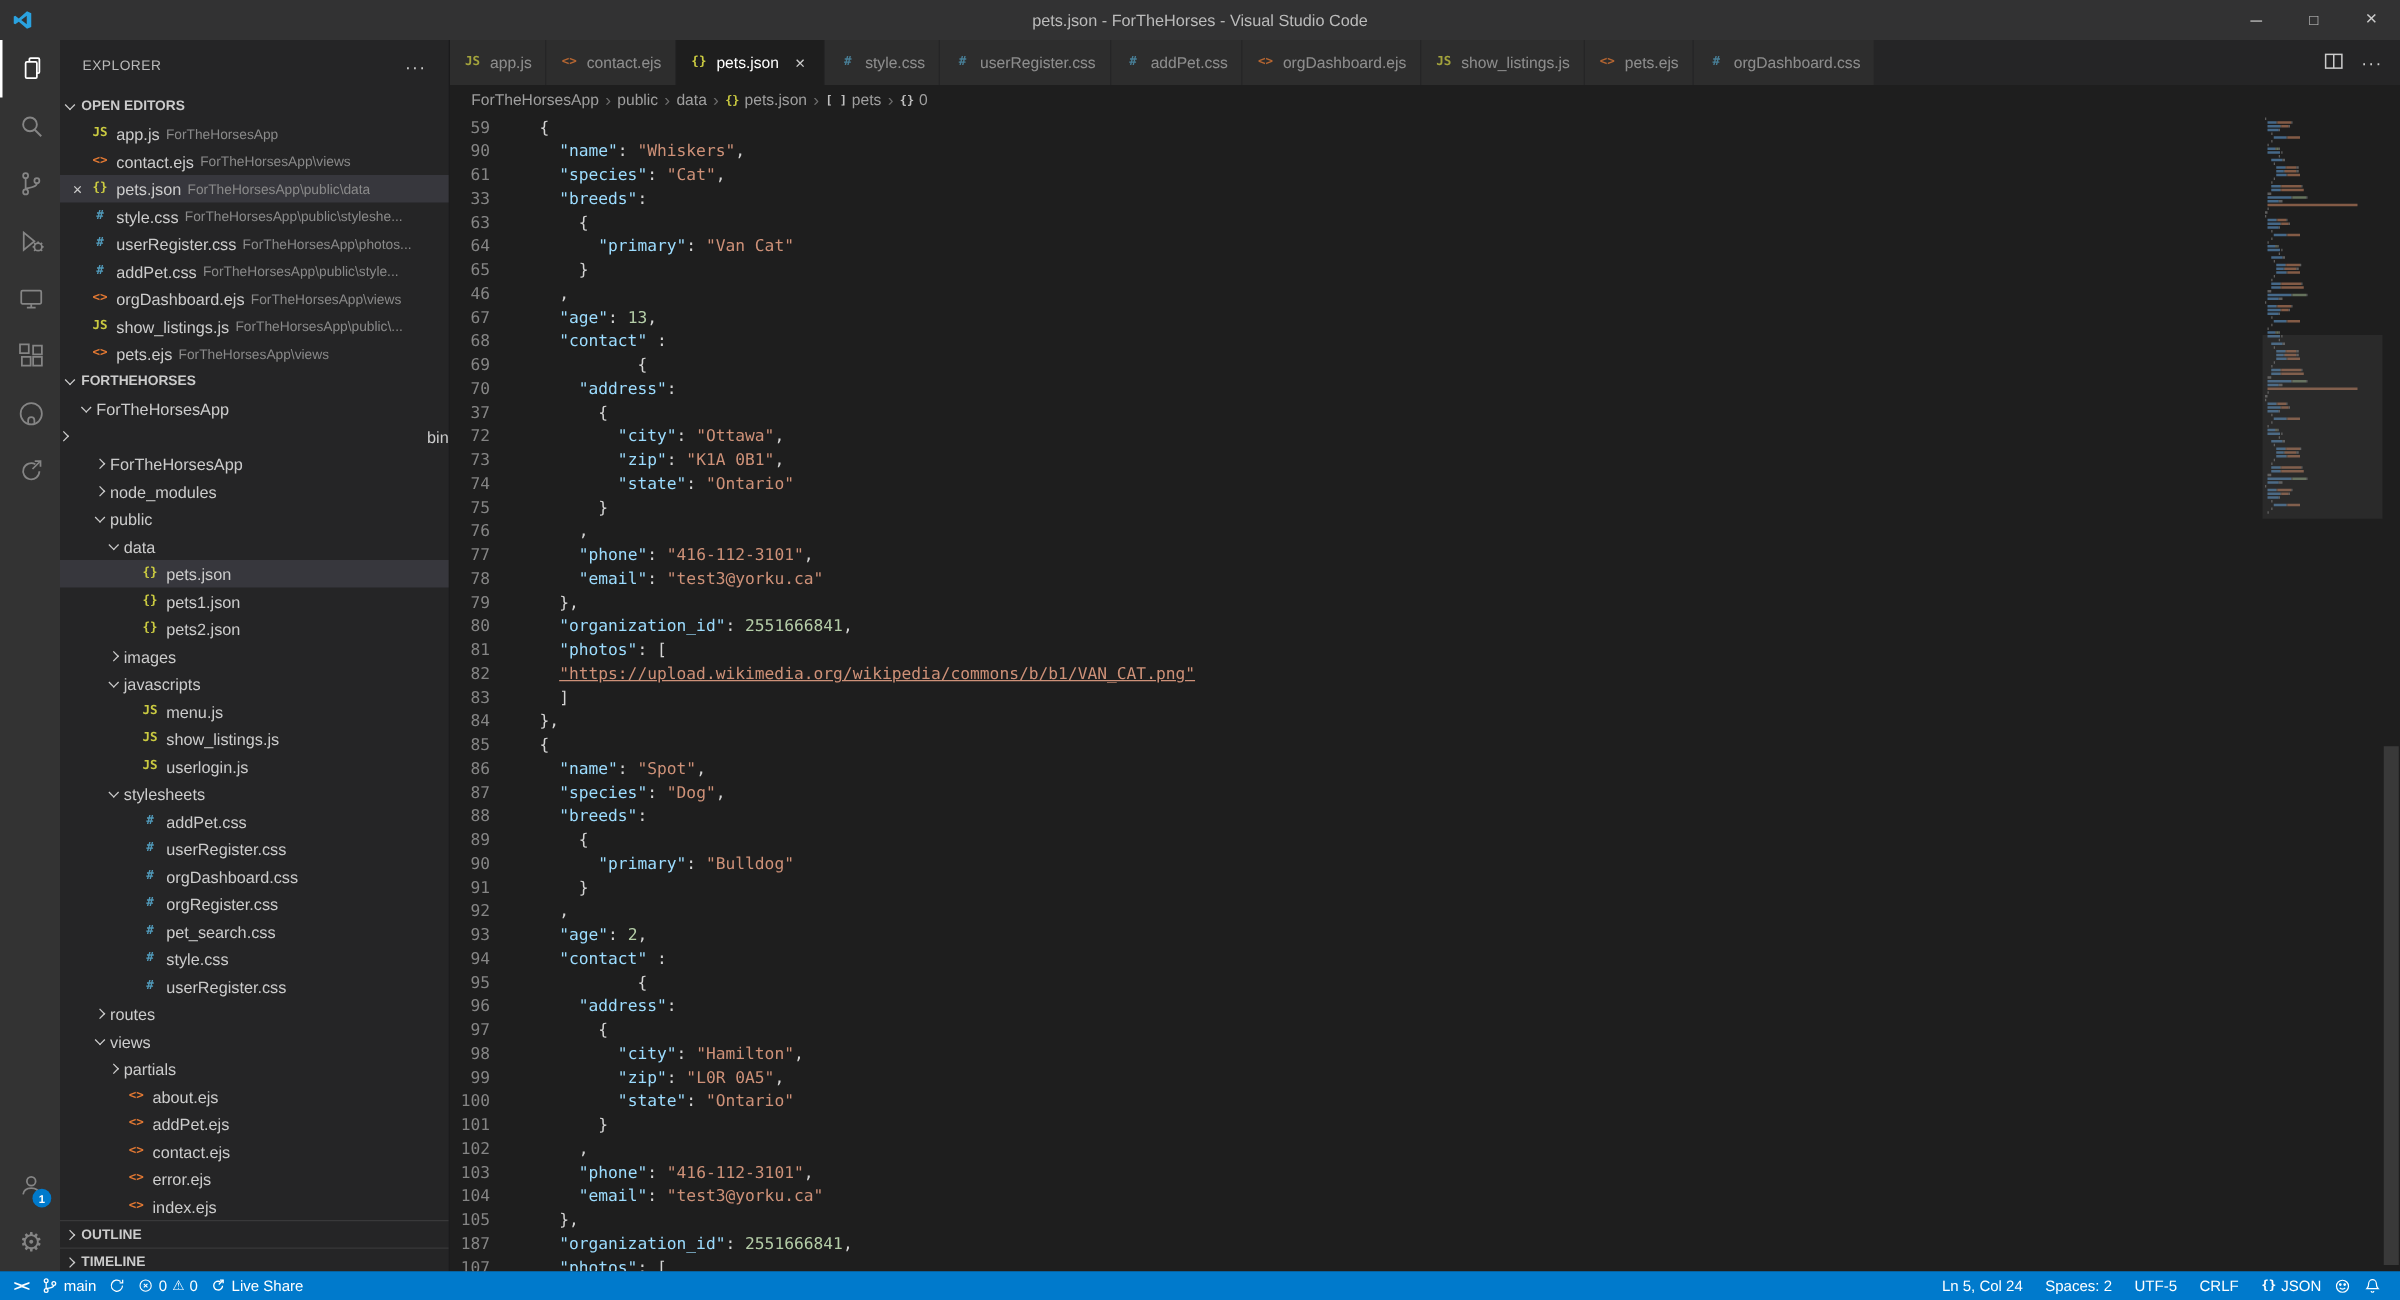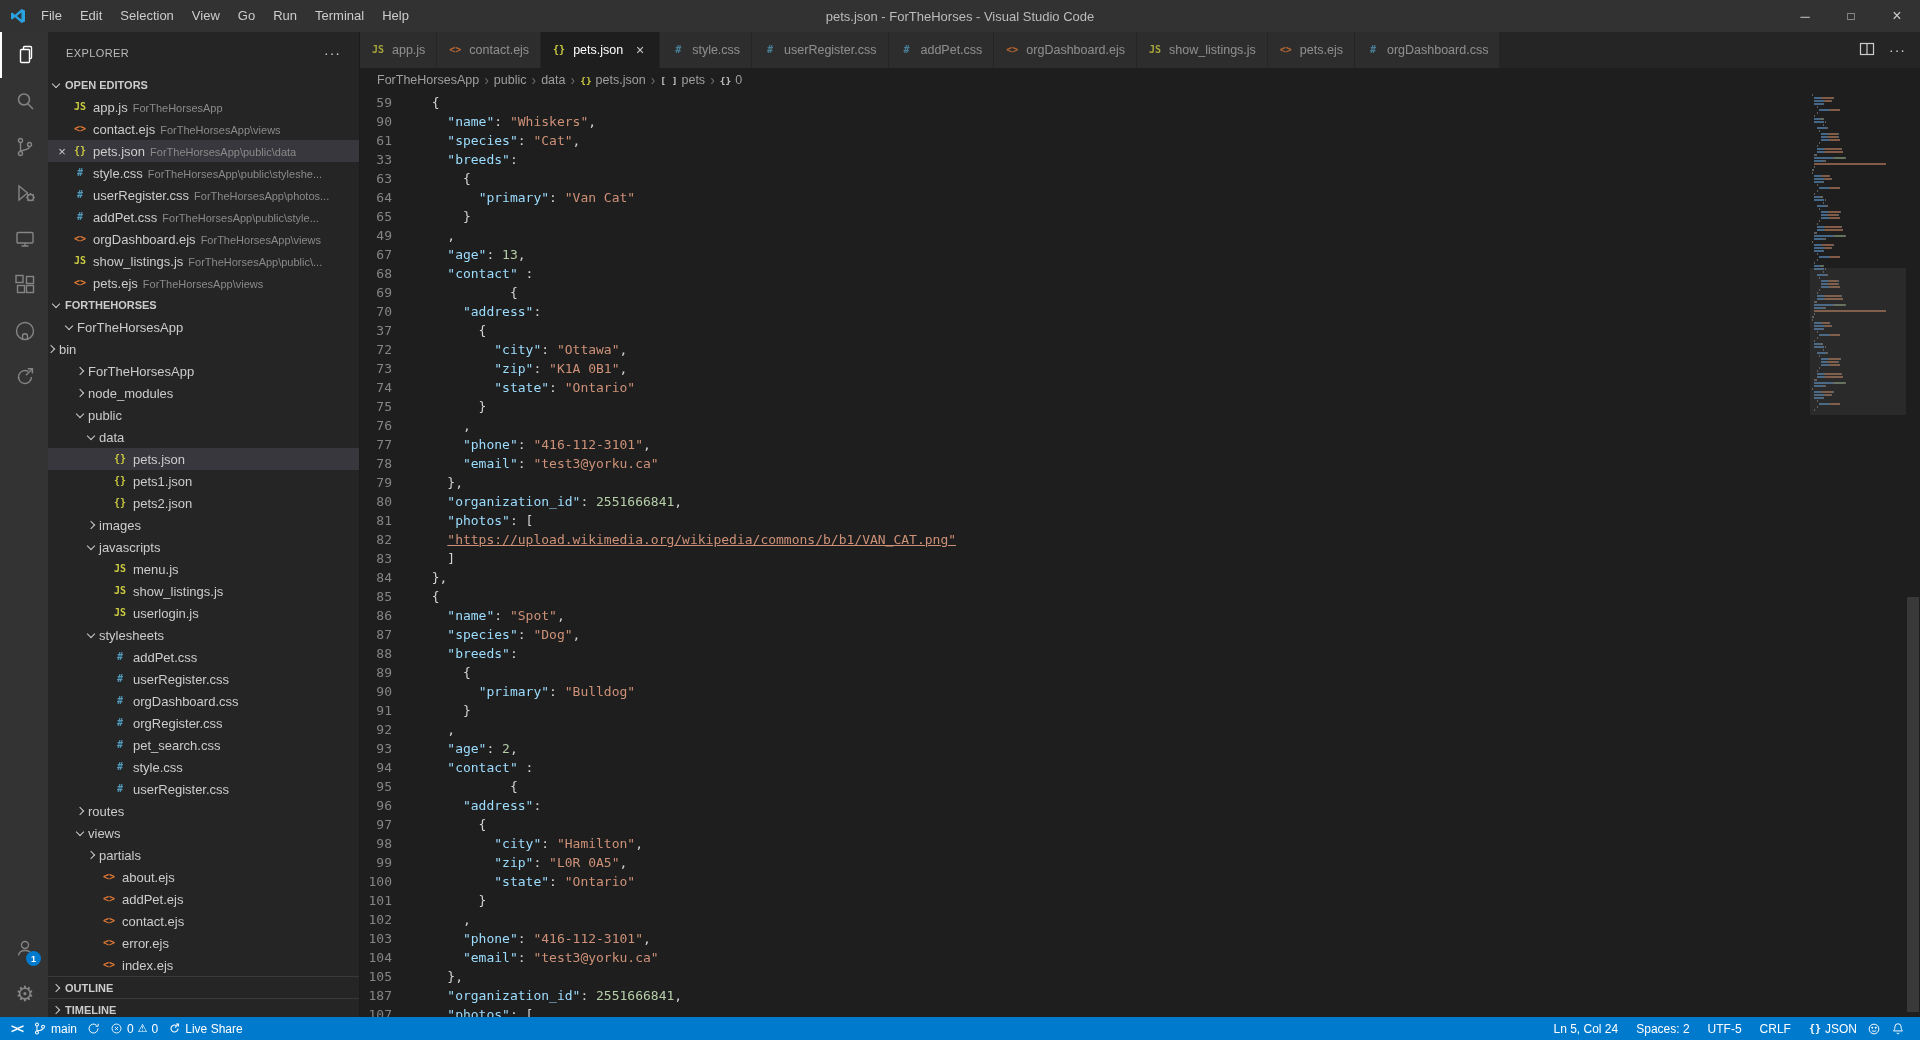--- a/index.html
+++ b/index.html
@@ -93,30 +93,20 @@
 <body>
 
 <div class="app">
 
   <div class="titlebar">
     <span class="vslogo">
       <svg width="16" height="16" viewBox="0 0 16 16">
           <path fill="#2aa2e0" d="M11.6 1 5 6.7 2.2 4.6 1 5.2v5.6l1.2.6L5 9.3l6.6 5.7 3.4-1.5v-11L11.6 1zM11.4 4.6v6.8L7 8l4.4-3.4z"></path>
         </svg>
     </span>
-    <div class="menubar">
-        <div class="menu-item">File</div>
-        <div class="menu-item">Edit</div>
-        <div class="menu-item">Selection</div>
-        <div class="menu-item">View</div>
-        <div class="menu-item">Go</div>
-        <div class="menu-item">Run</div>
-        <div class="menu-item">Terminal</div>
-        <div class="menu-item">Help</div>
-      </div>
     <div class="win-title">pets.json - ForTheHorses - Visual Studio Code</div>
     <div class="win-controls">
       <div class="win-btn min">─</div>
       <div class="win-btn max">□</div>
       <div class="win-btn close">×</div>
     </div>
   </div>
 
   <div class="main">
 
@@ -247,21 +237,21 @@
         </div>
       <div class="sec-header">
         <span class="chev down"></span>
         <span>FORTHEHORSES</span>
       </div>
       <div>
           <div class="tree-row" style="padding-left: 18px;">
             <span class="chev down"></span>
             <span class="tree-name">ForTheHorsesApp</span>
           </div>
-          <div class="tree-row" style="">
+          <div class="tree-row" style=" justify-content: space-between;">
             <span class="chev right"></span>
             <span class="tree-name">bin</span>
           </div>
           <div class="tree-row" style="padding-left: 29px;">
             <span class="chev right"></span>
             <span class="tree-name">ForTheHorsesApp</span>
           </div>
           <div class="tree-row" style="padding-left: 29px;">
             <span class="chev right"></span>
             <span class="tree-name">node_modules</span>
@@ -466,21 +456,21 @@
         </div>
       <div class="editor">
         <div class="gutter">
             <div class="ln">59</div>
             <div class="ln">90</div>
             <div class="ln">61</div>
             <div class="ln">33</div>
             <div class="ln">63</div>
             <div class="ln">64</div>
             <div class="ln">65</div>
-            <div class="ln">49</div>
+            <div class="ln">46</div>
             <div class="ln">67</div>
             <div class="ln">68</div>
             <div class="ln">69</div>
             <div class="ln">70</div>
             <div class="ln">37</div>
             <div class="ln">72</div>
             <div class="ln">73</div>
             <div class="ln">74</div>
             <div class="ln">75</div>
             <div class="ln">76</div>

